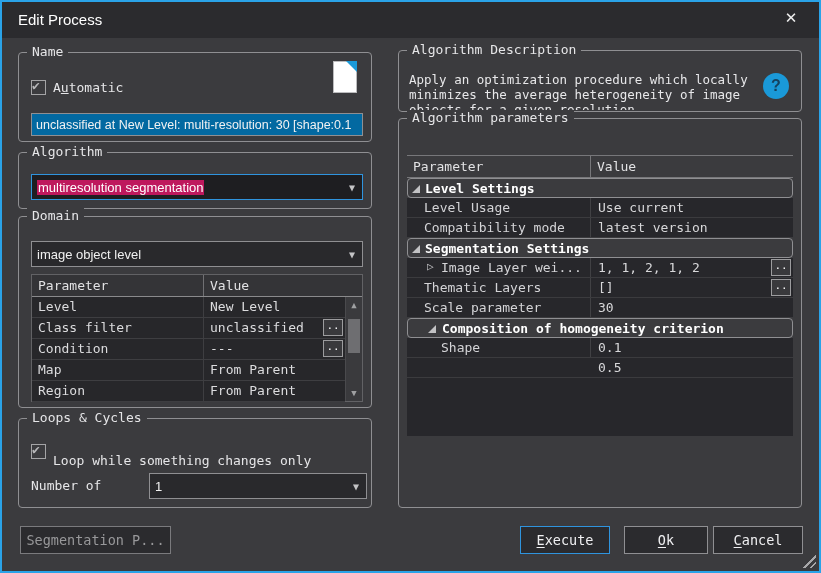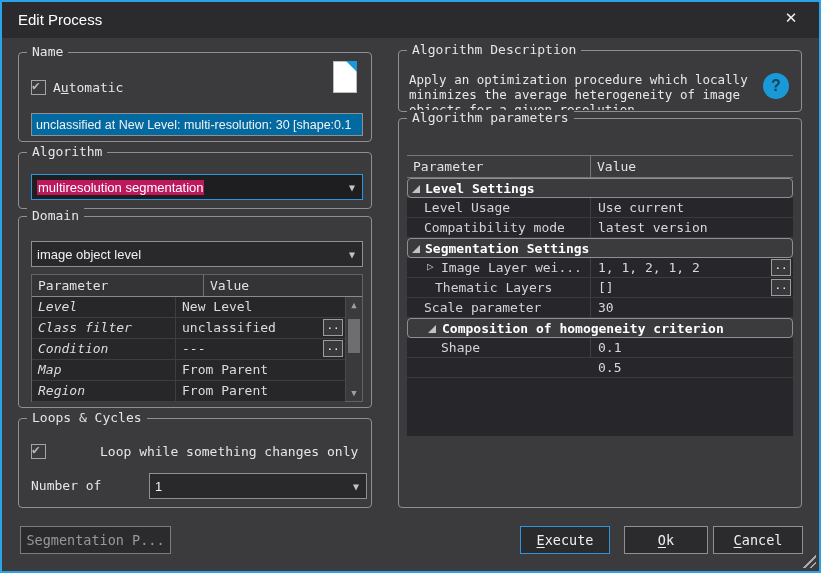--- a/index.html
+++ b/index.html
@@ -46,21 +46,21 @@
   
   .dtable { position:absolute; left:12px; top:57px; width:332px; height:128px;
             border:1px solid #626265; background:#2b2b2e; }
   .dtable-header { height:22px; display:flex; background:#343437; border-bottom:1px solid #8a8a8c;
             color:#e2e2e4; font-size:13px; }
   .dtable-header .hp { width:172px; padding:3px 0 0 6px; border-right:1px solid #707073; }
   .dtable-header .hv { flex:1; padding:3px 0 0 6px; }
   .dtable-body { margin-right:17px; }
   .drow { height:21px; display:flex; background:#27272a; border-bottom:1px solid #3e3e41;
           font-size:13px; color:#dcdcde; cursor:default; }
-  .drow .p { width:144px; padding:2px 16px 0 6px; border-right:1px solid #3e3e41; overflow:hidden;font-style:italic; }
+  .drow .p { width:172px; padding:2px 16px 0 6px; border-right:1px solid #3e3e41; overflow:hidden; }
   .drow .v { flex:1; padding:2px 0 0 6px; position:relative; overflow:hidden; }
   .dots { position:absolute; right:2px; top:1px; width:20px; height:17px; border:1px solid #9c9c9e;
           background:#39393c; color:#f4f4f6; font-size:11px; line-height:11px; text-align:center; cursor:pointer; }
 
   .vscroll { position:absolute; right:0; top:22px; bottom:0; width:17px; background:#3a3a3d;
              border-left:1px solid #4a4a4d; }
   .vs-btn { position:absolute; left:0; width:16px; height:16px; color:#9fa0a2; font-size:9px;
             text-align:center; line-height:16px; cursor:pointer; }
   .vs-up { top:0; }
   .vs-down { bottom:0; }
@@ -183,21 +183,21 @@
         <div class="vs-btn vs-down">▼</div>
       </div>
     </div>
   </div>
 
   <div class="group" id="loops-group">
     <span class="legend">Loops &amp; Cycles</span>
     <span class="checkbox" style="left:12px; top:25px;">
       <span class="check">✔</span>
     </span>
-    <span class="cb-label" style="left:34px; top:25px;margin-left:47px;">Loop while something changes only</span>
+    <span class="cb-label" style="left:34px; top:34px;">Loop while something changes only</span>
     <span class="cb-label" style="left:12px; top:59px;">Number of</span>
     <div class="combo" style="left:130px; top:54px; width:218px;">
       <span class="combo-text">1</span>
       <span class="combo-arrow">▼</span>
     </div>
   </div>
 
   <div class="btn disabled" style="left:18px; top:524px; width:151px;">Segmentation P...</div>
 
   <div class="group" id="desc-group">
@@ -240,21 +240,21 @@
           </div>
           <div class="prow leaf">
             <div class="p">
               <span class="tri-col" style="left: 20px;">▷</span>
               <span class="txt" style="left: 34px;">Image Layer wei...</span>
             </div>
             <div class="v"><span>1, 1, 2, 1, 2</span><div class="dots">..</div></div>
           </div>
           <div class="prow leaf">
             <div class="p">
-              <span class="txt" style="left: 28px;">Thematic Layers</span>
+              <span class="txt" style="left: 17px;">Thematic Layers</span>
             </div>
             <div class="v"><span>[]</span><div class="dots">..</div></div>
           </div>
           <div class="prow leaf">
             <div class="p">
               <span class="txt" style="left: 17px;">Scale parameter</span>
             </div>
             <div class="v"><span>30</span></div>
           </div>
           <div class="prow group">

